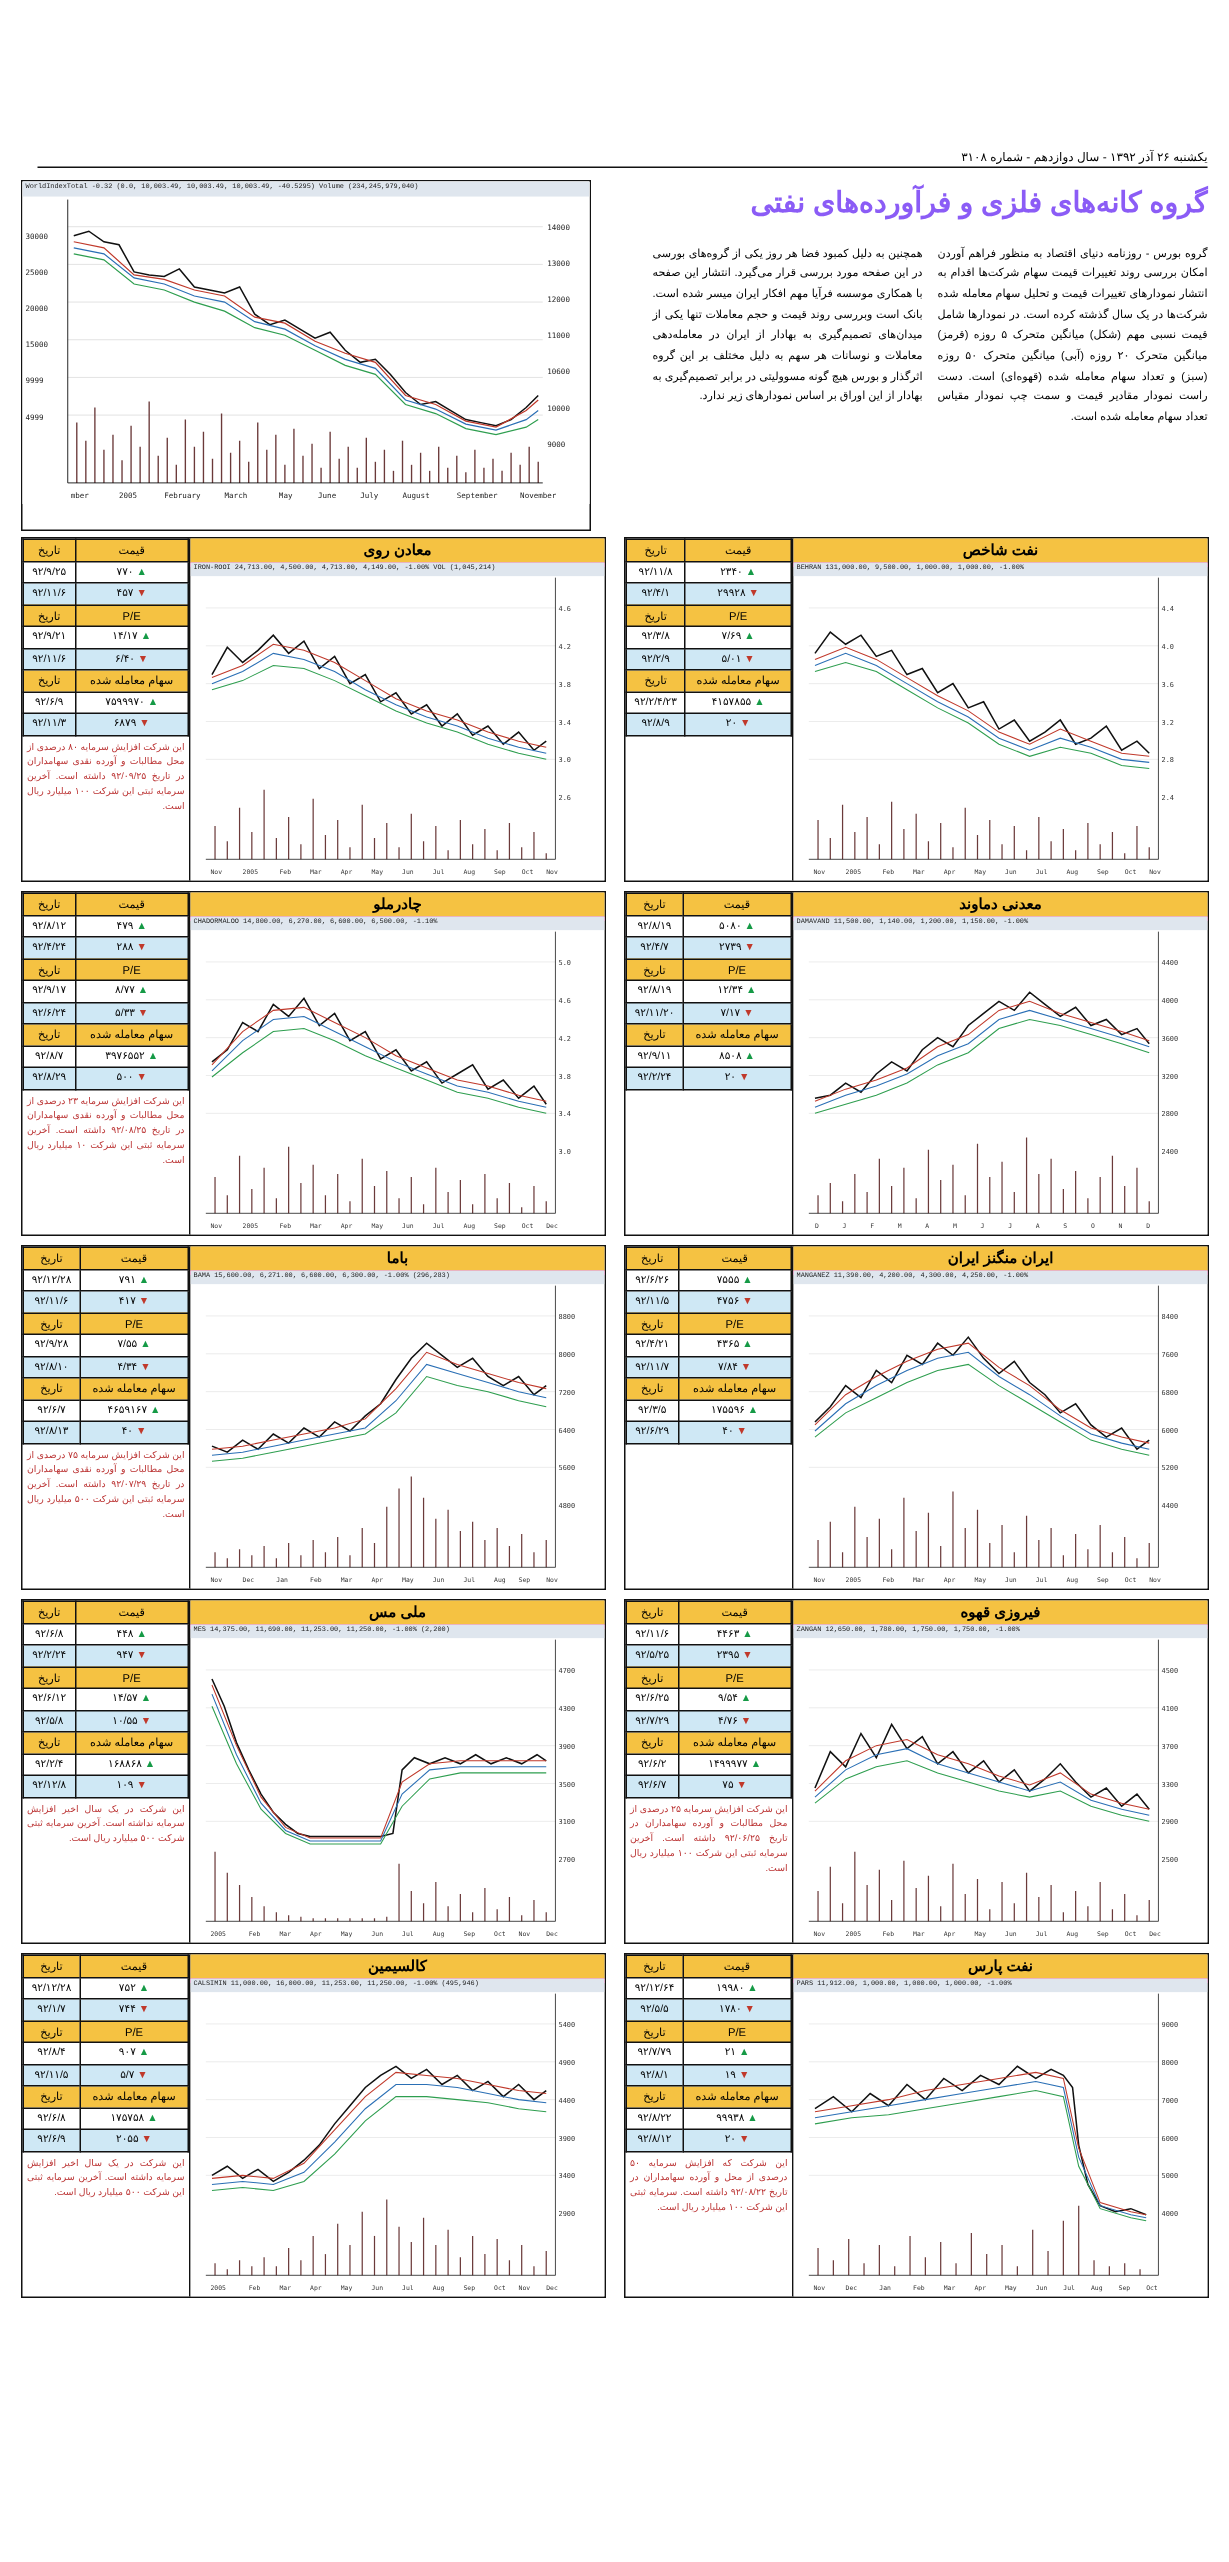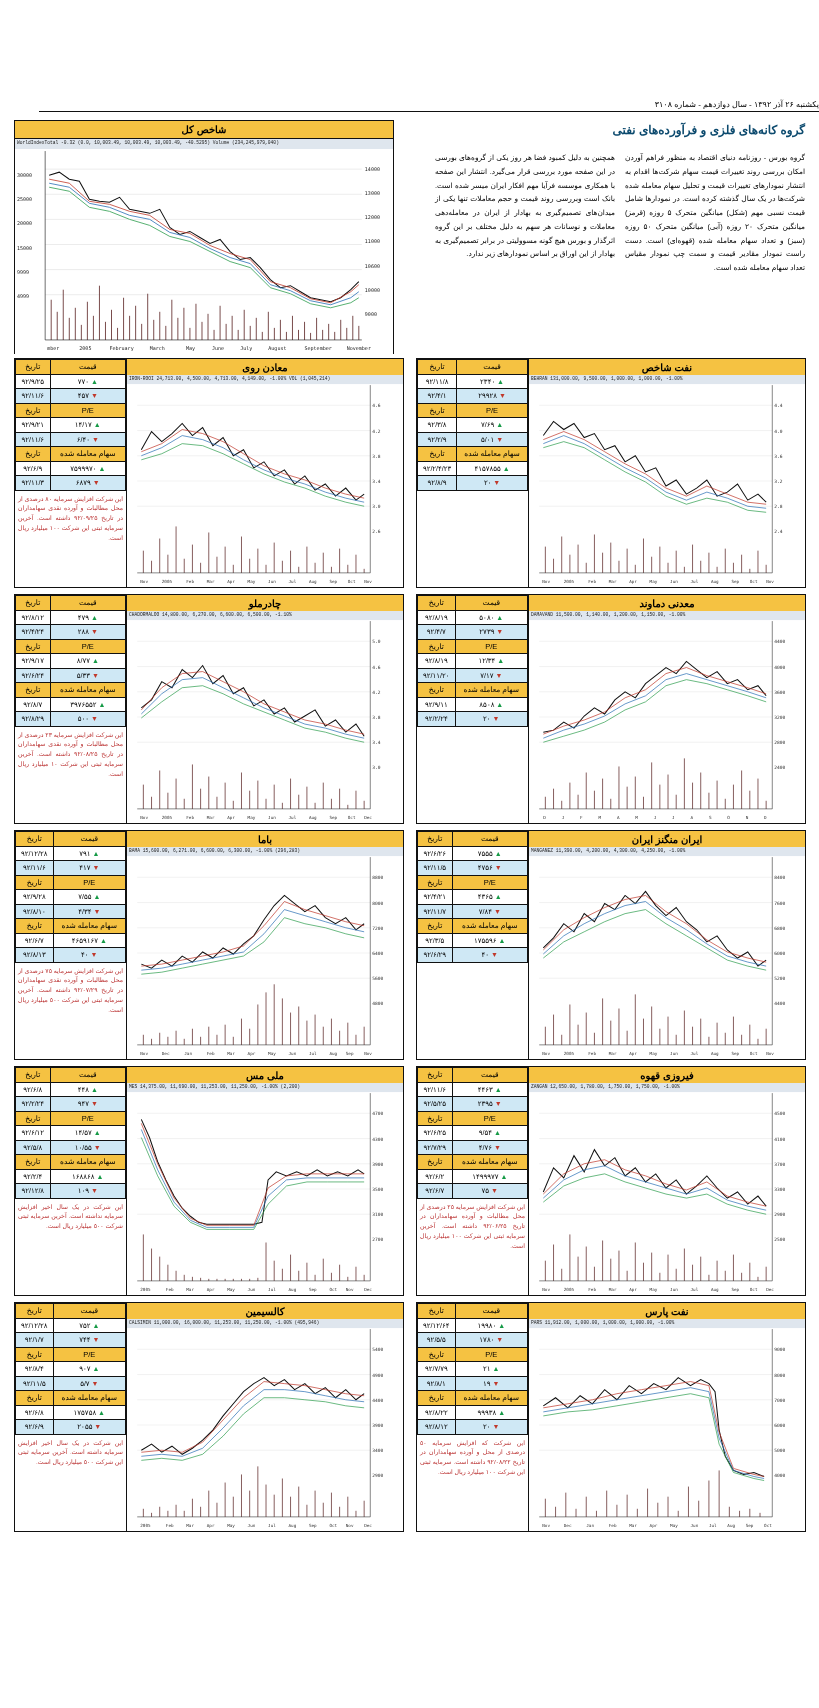--- a/index.html
+++ b/index.html
@@ -10,27 +10,27 @@
   .masthead{position:absolute;left:14px;top:28px;width:792px;height:34px;}
   .mast-black{position:absolute;left:52px;top:0;width:688px;height:30px;background:#111;}
   .mast-logo{position:absolute;left:0;top:0;width:52px;height:30px;background:#111;color:#fff;
              font-size:8px;display:flex;align-items:center;justify-content:center;direction:rtl;}
   .mast-right{position:absolute;right:0;top:0;width:52px;height:30px;background:#6b6b6b;color:#fff;
               font-size:14px;display:flex;align-items:center;justify-content:center;font-weight:bold;}
   .mast-rule{position:absolute;left:0;top:31px;width:792px;height:2px;background:#111;}
 
   .sect-title{position:absolute;right:14px;top:70px;width:300px;text-align:right;direction:rtl;
               font-size:19px;font-weight:bold;}
-  .dateline{position:absolute;right:0;top:100px;width:780px;text-align:right;direction:rtl;
+  .dateline{position:absolute;right:14px;top:100px;width:780px;text-align:right;direction:rtl;
             font-size:8px;border-bottom:1.5px solid #111;padding-bottom:2px;}
 
   
   .headline-box{position:absolute;right:14px;top:120px;width:380px;direction:rtl;text-align:right;}
   .headline-1{font-size:21px;font-weight:bold;color:#c0392b;line-height:1.35;}
-  .headline-2{font-size:12px;font-weight:bold;color:#0c4a6e;line-height:1.45;margin-top:2px;}
+  .headline-2{font-size:19px;font-weight:bold;color:#8b5cf6;line-height:1.45;margin-top:2px;}
   .lead-cols{display:flex;flex-direction:row;gap:10px;margin-top:12px;}
   .lead-col{width:180px;font-size:7.4px;line-height:1.85;text-align:justify;direction:rtl;}
 
   
   .index-card{position:absolute;left:14px;top:120px;width:378px;height:232px;
               border:1px solid #111;background:#fff;}
   .card-hd{height:17px;background:#f5c242;border-bottom:1px solid #111;
            display:flex;align-items:center;justify-content:center;font-size:10px;font-weight:bold;direction:rtl;}
   .chart-wrap{position:relative;width:100%;height:calc(100% - 17px);background:#fff;}
   .chart-svg{display:block;width:100%;height:100%;}
@@ -72,21 +72,20 @@
     <div class="lead-cols">
       <div class="lead-col">گروه بورس - روزنامه دنیای اقتصاد به منظور فراهم آوردن امکان بررسی روند تغییرات قیمت سهام شرکت‌ها اقدام به انتشار نمودارهای تغییرات قیمت و تحلیل سهام معامله شده شرکت‌ها در یک سال گذشته کرده است.
 در نمودارها شامل قیمت نسبی مهم (شکل) میانگین متحرک ۵ روزه (قرمز) میانگین متحرک ۲۰ روزه (آبی) میانگین متحرک ۵۰ روزه (سبز) و تعداد سهام معامله شده (قهوه‌ای) است. دست راست نمودار مقادیر قیمت و سمت چپ نمودار مقیاس تعداد سهام معامله شده است.</div>
       <div class="lead-col">همچنین به دلیل کمبود فضا هر روز یکی از گروه‌های بورسی در این صفحه مورد بررسی قرار می‌گیرد.
 انتشار این صفحه با همکاری موسسه فرآیا مهم افکار ایران میسر شده است.
 بانک است وبررسی روند قیمت و حجم معاملات تنها یکی از میدان‌های تصمیم‌گیری به بهادار از ایران در معامله‌دهی معاملات و نوسانات هر سهم به دلیل مختلف بر این گروه اثرگذار و بورس هیچ گونه مسوولیتی در برابر تصمیم‌گیری به بهادار از این اوراق بر اساس نمودارهای زیر ندارد.</div>
     </div>
   </div>
 
   <div class="index-card">
-    <div class="card-hd">شاخص کل</div>
     <div class="chart-wrap">
       <div class="mini-legend">WorldIndexTotal  -0.32   (0.0, 10,003.49, 10,003.49, 10,003.49, -40.5295)   Volume   (234,245,979,040)</div>
       <svg class="chart-svg" viewBox="0 0 376 214" preserveAspectRatio="none">
         <rect x="0" y="0" width="376" height="214" fill="#ffffff"></rect>
         <rect x="0" y="0" width="376" height="10" fill="#dfe6ee"></rect>
         <g stroke="#d8d8d8" stroke-width="0.5">
           <line x1="30" y1="30" x2="345" y2="30"></line>
             <line x1="30" y1="55" x2="345" y2="55"></line>
           <line x1="30" y1="80" x2="345" y2="80"></line>
             <line x1="30" y1="105" x2="345" y2="105"></line>

